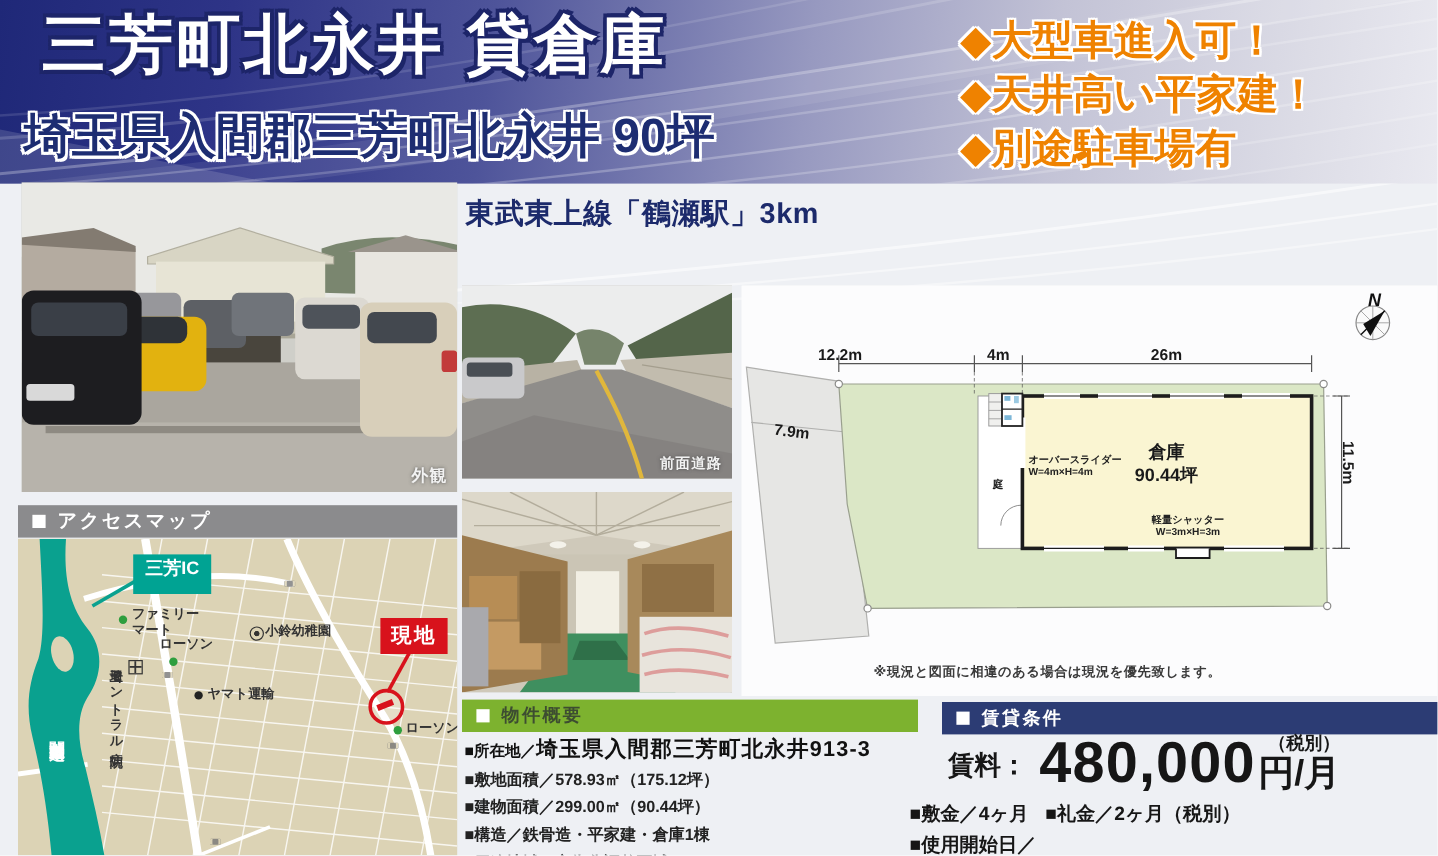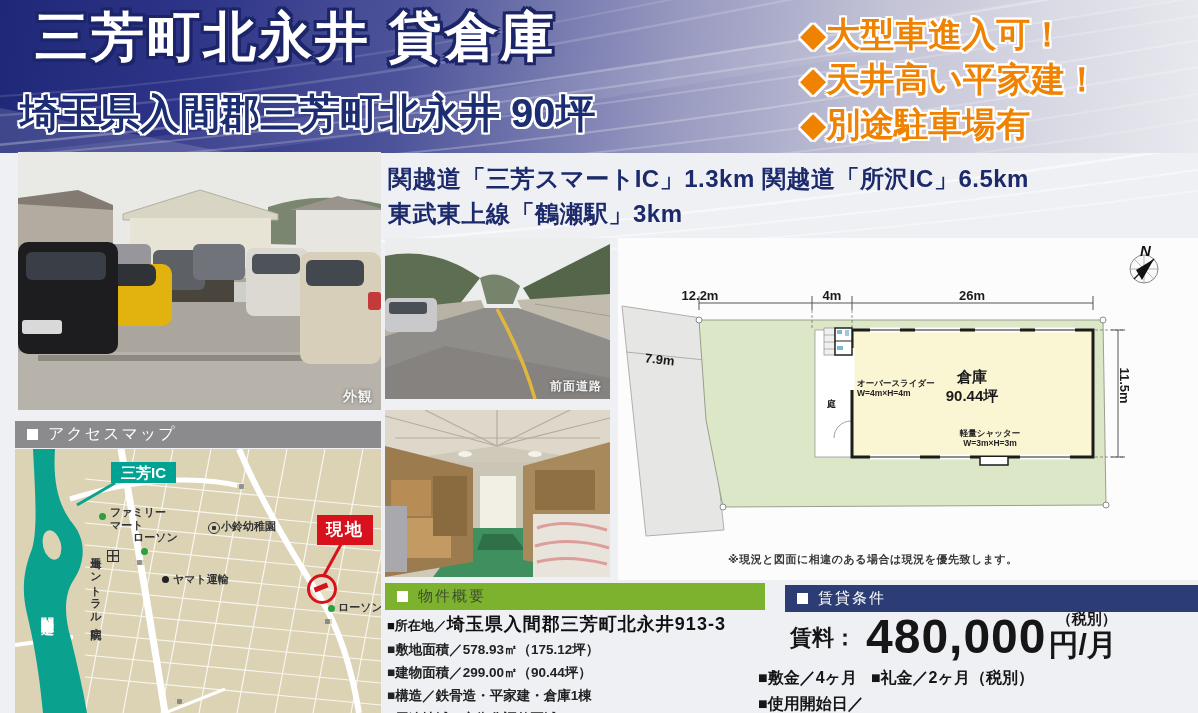--- a/index.html
+++ b/index.html
@@ -44,33 +44,33 @@
   .photo-interior { left:385px; top:410px; width:225px; height:167px; }
   .caption {
     position:absolute; right:8px; bottom:4px; color:#f2f2f2; font-size:14px; font-weight:bold;
     text-shadow:0 0 3px rgba(60,60,60,.8); letter-spacing:1px;
   }
   .caption-sm { font-size:12px; }
 
   
   .bar { position:absolute; display:flex; align-items:center; }
   .bar-square { width:11px; height:11px; background:#fff; margin:0 10px 0 12px; flex:0 0 auto; }
-  .bar-text { font-size:16px; font-weight:normal; letter-spacing:2px; }
+  .bar-text { font-size:16px; font-weight:bold; letter-spacing:2px; }
   .map-bar  { left:15px;  top:421px; width:366px; height:27px; background:#8b8b8d; }
   .map-bar .bar-text { color:#fff; }
   .prop-bar { left:385px; top:583px; width:380px; height:27px; background:#7db22f; }
   .prop-bar .bar-text { color:#3d4d31; font-size:15px; }
   .rent-bar { left:785px; top:585px; width:468px; height:27px; background:#2c3c74; }
   .rent-bar .bar-text { color:#fff; font-size:15px; }
 
   
   .map { position:absolute; left:15px; top:449px; width:366px; height:264px; background:#dcd3b5; overflow:hidden; }
   .map-label { position:absolute; font-size:11px; font-weight:bold; color:#333; white-space:nowrap; line-height:13px; }
   .v-text { writing-mode:vertical-rl; text-orientation:upright; letter-spacing:1px; }
-  .badge-ic  { position:absolute; left:96px; top:13px; background:#00a393; color:#fff; font-size:15px; font-weight:bold; padding:2px 10px 0; }
+  .badge-ic  { position:absolute; left:96px; top:13px; background:#00a393; color:#fff; font-size:15px; font-weight:bold; padding:2px 10px 12px; }
   .badge-site{ position:absolute; left:302px; top:66px; background:#d8121c; color:#fff; font-size:17px; font-weight:bold; padding:3px 9px 4px; letter-spacing:2px; }
   .dot { position:absolute; width:7px; height:7px; border-radius:50%; }
   .dot-green { background:#2e9e3e; } .dot-black { background:#222; }
   .site-circle { position:absolute; left:292px; top:125px; width:24px; height:24px; border:3px solid #d8121c; border-radius:50%; background:rgba(255,255,255,.25); }
   .site-bar { position:absolute; left:4px; top:8px; width:14px; height:5px; background:#d8121c; transform:rotate(-22deg); }
   .hosp-icon { position:absolute; left:92px; top:101px; width:10px; height:10px; border:1.5px solid #333;
     background:linear-gradient(#333,#333) center/10px 1.5px no-repeat, linear-gradient(#333,#333) center/1.5px 10px no-repeat, #dcd3b5; }
   .kind-icon { position:absolute; left:193px; top:73px; width:10px; height:10px; border:1.5px solid #333; border-radius:50%;
     background:radial-gradient(circle,#333 0 2px,transparent 2.5px); }
   .crossing { position:absolute; width:9px; height:5px; background:#777; border-radius:1px;
@@ -134,21 +134,20 @@
 
   <svg class="abs" style="left:0;top:153px;" width="1198" height="100" viewBox="0 0 1198 100">
     <g fill="none" stroke="#ffffff">
       <path d="M300 95 C 640 70 960 30 1220 -10" stroke-width="2.5" opacity="0.55"></path>
       <path d="M380 100 C 700 82 1000 46 1230 12" stroke-width="2" opacity="0.45"></path>
       <path d="M460 104 C 760 92 1040 60 1240 32" stroke-width="2" opacity="0.4"></path>
     </g>
   </svg>
 
   <div class="access">
-    <div>関越道「三芳スマートIC」1.3km 関越道「所沢IC」6.5km</div>
     <div>東武東上線「鶴瀬駅」3km</div>
   </div>
 
   <div class="photo photo-exterior">
     <svg width="363" height="258" viewBox="0 0 363 258">
       <rect x="0" y="0" width="363" height="110" fill="#e9e9e5"></rect>
       <path d="M0 62 Q 40 48 80 60 L 80 100 L 0 100 Z" fill="#6f7c63" opacity="0.8"></path>
       <path d="M250 55 Q 300 38 363 52 L 363 95 L 250 92 Z" fill="#66745a" opacity="0.85"></path>
       <polygon points="0,48 62,40 95,55 95,120 0,124" fill="#b4aba0"></polygon>
       <polygon points="0,46 60,38 95,53 95,58 0,52" fill="#837b71"></polygon>

